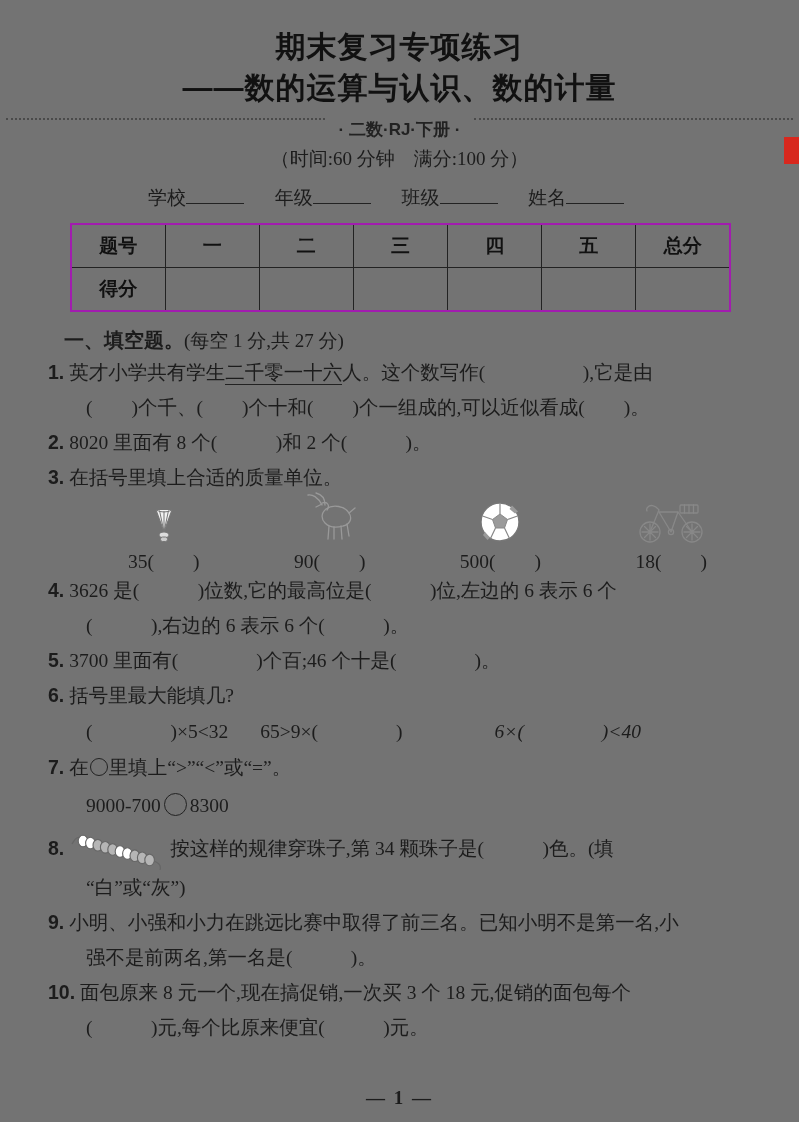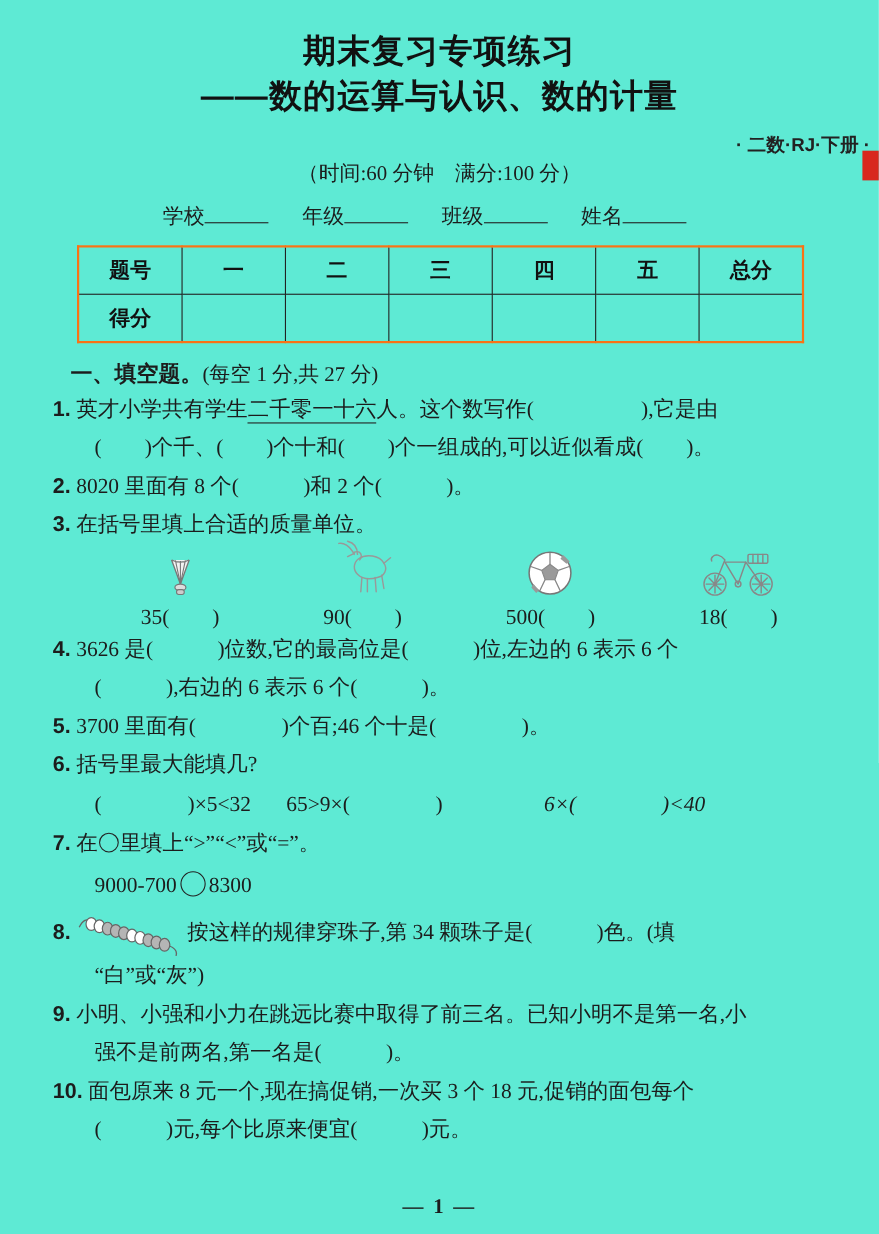--- a/index.html
+++ b/index.html
@@ -1,38 +1,38 @@
 <!DOCTYPE html>
 <html><head>
 <meta charset="utf-8">
 <style>
   html,body{margin:0;padding:0;background:#ffffff;}
   .page{
-    position:relative;width:799px;height:1122px;background:#5eead4;overflow:hidden;
+    position:relative;width:799px;height:1122px;background:#737373;overflow:hidden;
     font-family:"Liberation Serif",serif;color:#1c1c1c;
   }
   .red-tab{position:absolute;right:0;top:137px;width:15px;height:27px;background:#d8281e;}
   .title{
     text-align:center;font-family:"Liberation Sans",sans-serif;font-weight:700;
     font-size:30px;line-height:40px;letter-spacing:1px;color:#111;
   }
   .title.first{padding-top:26px;line-height:42px;}
-  .divider{display:flex;align-items:flex-end;margin:10px 0 0 0;height:22px;flex-direction:column;}
+  .divider{display:flex;align-items:flex-start;margin:10px 0 0 0;height:22px;}
   .dots{flex:1 1 auto;border-top:2px dotted #4a4a4a;height:0;margin:0 6px;}
   .edition{
     flex:0 0 auto;font-family:"Liberation Sans",sans-serif;font-weight:700;
     font-size:17px;color:#222;padding:0 8px;white-space:nowrap;
   }
   .meta{text-align:center;font-size:19px;line-height:24px;margin-top:7px;}
   .students{margin-top:13px;padding-left:148px;font-size:19px;line-height:27px;white-space:nowrap;}
   .sfield{margin-right:26px;}
   .uline{display:inline-block;width:58px;height:17px;border-bottom:1.6px solid #222;}
   table.score{
     border-collapse:collapse;table-layout:fixed;
-    margin:12px 0 0 70px;width:661px;border:2px solid #f97316;
+    margin:12px 0 0 70px;width:661px;border:2px solid #a21caf;
     font-family:Liberation Serif, serif;
   }
   table.score td{border:1px solid #222;height:40px;text-align:center;vertical-align:middle;
     font-size:19px;font-weight:700;color:#111;}
   .sec{margin-top:14px;padding-left:64px;font-size:20px;line-height:28px;white-space:nowrap;}
   .sec-b{font-family:"Liberation Sans",sans-serif;font-weight:700;}
   .sec-n{font-size:19px;}
   .q{padding-left:48px;font-size:19.5px;line-height:35px;white-space:nowrap;}
   .q .num{font-family:"Liberation Sans",sans-serif;font-weight:700;margin-right:5px;}
   .cont{padding-left:86px;}

